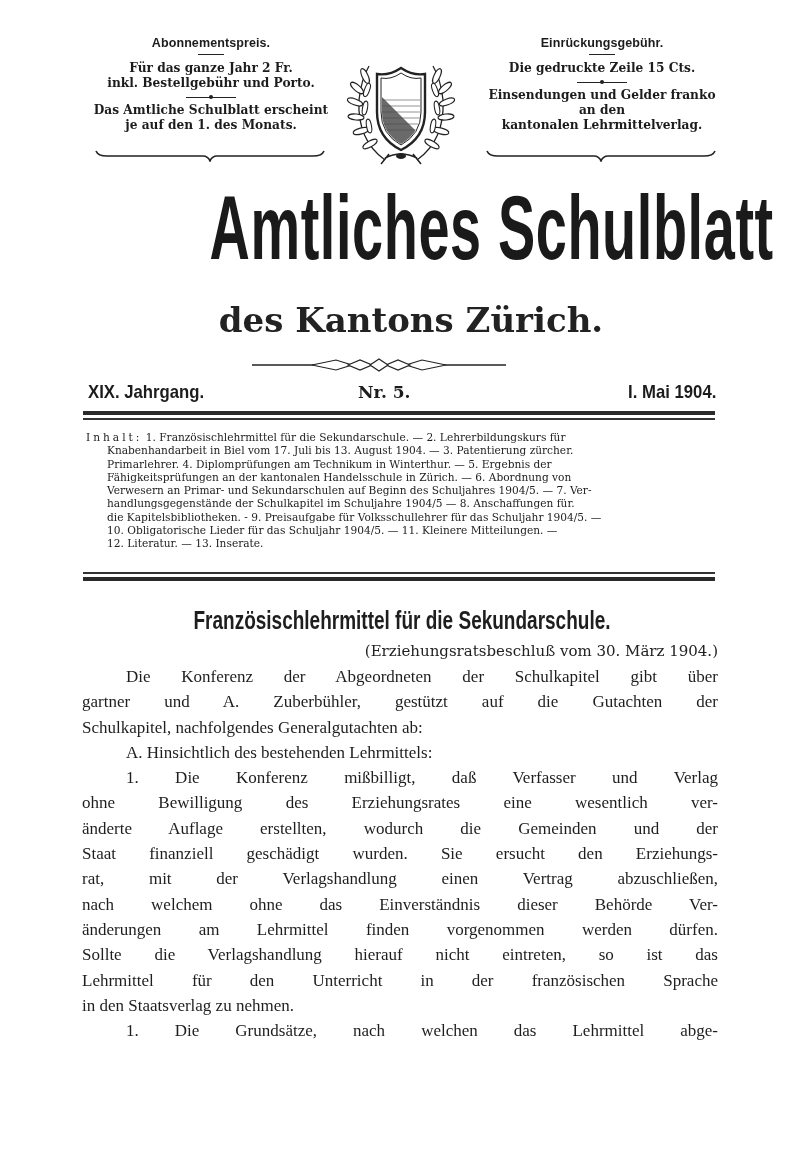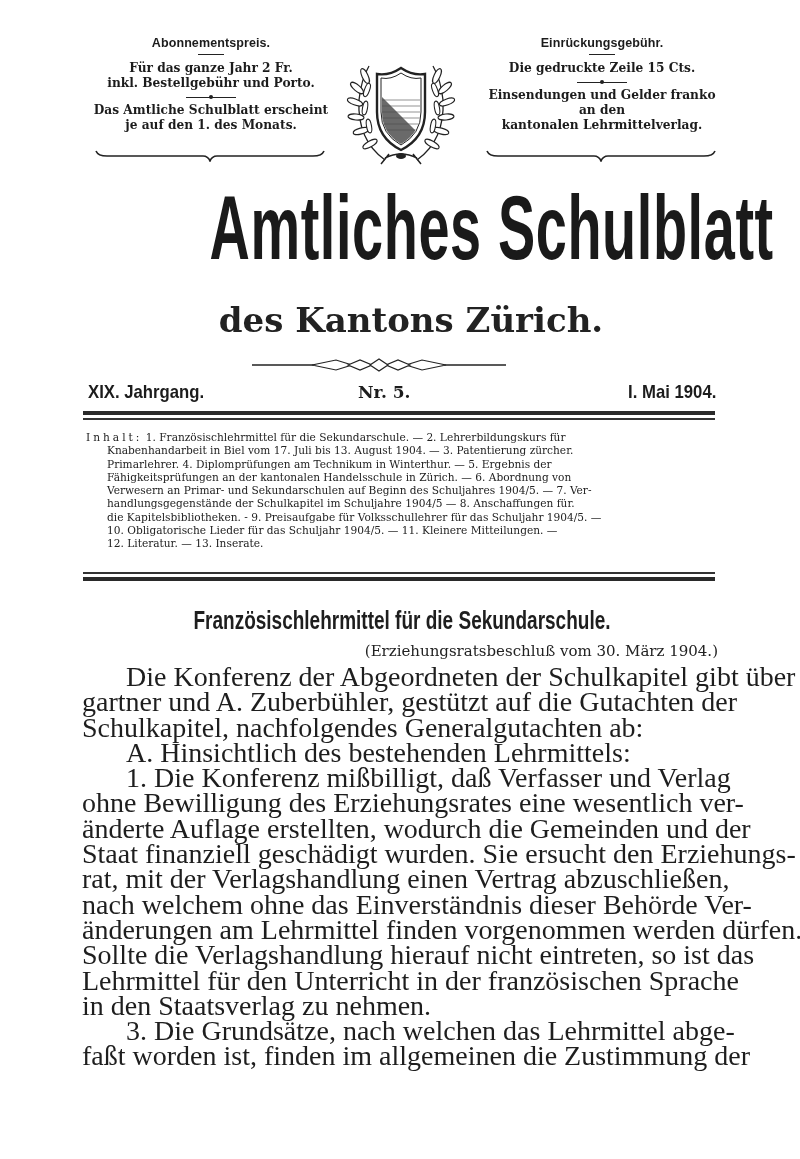--- a/index.html
+++ b/index.html
@@ -45,21 +45,21 @@
   .toc .first { text-indent: 0; }
   .toc .cont { padding-left: 21px; }
 
   .art-title { position: absolute; left: 86px; top: 604px; width: 632px; text-align: center;
                font-family: "Liberation Sans", sans-serif; font-weight: bold; font-size: 25px; line-height: 32px;
                transform: scaleX(0.76); transform-origin: center top; white-space: nowrap; color: #1e1e1e; }
   .art-sub { position: absolute; left: 86px; top: 641px; width: 632px; text-align: right;
              font-family: "DejaVu Serif", serif; font-size: 15px; line-height: 20px; color: #222; }
 
   .art-body { position: absolute; left: 82px; top: 664px; width: 636px;
-              font-family: "Liberation Serif", serif; font-size: 28px; line-height: 25.3px; color: #1e1e1e; }
+              font-family: "Liberation Serif", serif; font-size: 17px; line-height: 25.3px; color: #1e1e1e; }
   .art-body .ln { white-space: nowrap; text-align: justify; text-align-last: justify; height: 25.3px; }
   .art-body .ln.last { text-align-last: left; }
   .art-body .ind { padding-left: 44px; }
 </style>
 </head>
 <body>
 
 <div class="page">
 
   <div class="hbox left">
@@ -185,17 +185,16 @@
     <div class="ln ind">1. Die Konferenz mißbilligt, daß Verfasser und Verlag</div>
     <div class="ln">ohne Bewilligung des Erziehungsrates eine wesentlich ver-</div>
     <div class="ln">änderte Auflage erstellten, wodurch die Gemeinden und der</div>
     <div class="ln">Staat finanziell geschädigt wurden. Sie ersucht den Erziehungs-</div>
     <div class="ln">rat, mit der Verlagshandlung einen Vertrag abzuschließen,</div>
     <div class="ln">nach welchem ohne das Einverständnis dieser Behörde Ver-</div>
     <div class="ln">änderungen am Lehrmittel finden vorgenommen werden dürfen.</div>
     <div class="ln">Sollte die Verlagshandlung hierauf nicht eintreten, so ist das</div>
     <div class="ln">Lehrmittel für den Unterricht in der französischen Sprache</div>
     <div class="ln last">in den Staatsverlag zu nehmen.</div>
-    <div class="ln ind">3. Die Grundsätze, nach welchen das Lehrmittel abge-</div>
-    <div class="ln">faßt worden ist, finden im allgemeinen die Zustimmung der</div>
+    <div class="ln ind">1. Die Grundsätze, nach welchen das Lehrmittel abge-</div>
   </div>
 
 </div>
 
 </body></html>

